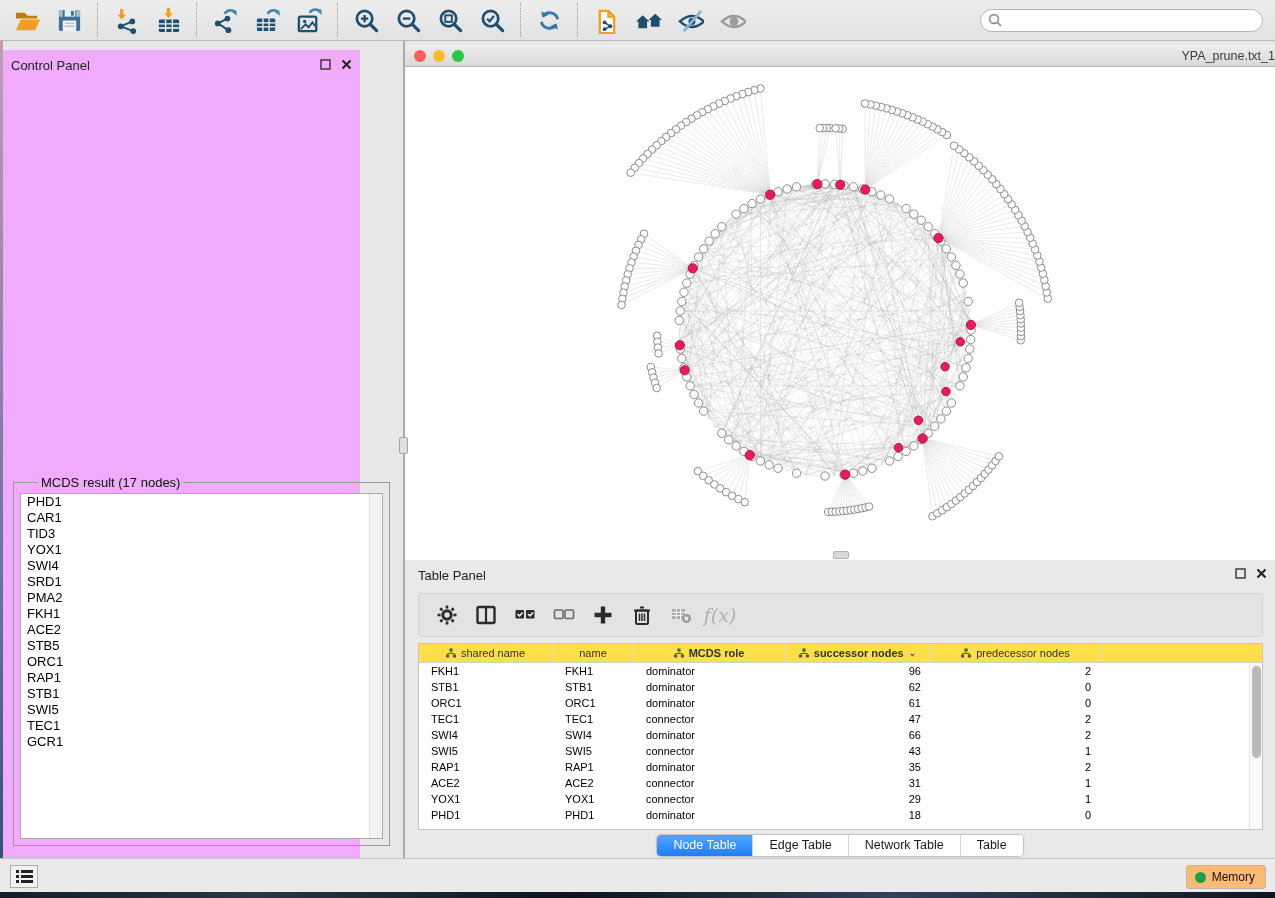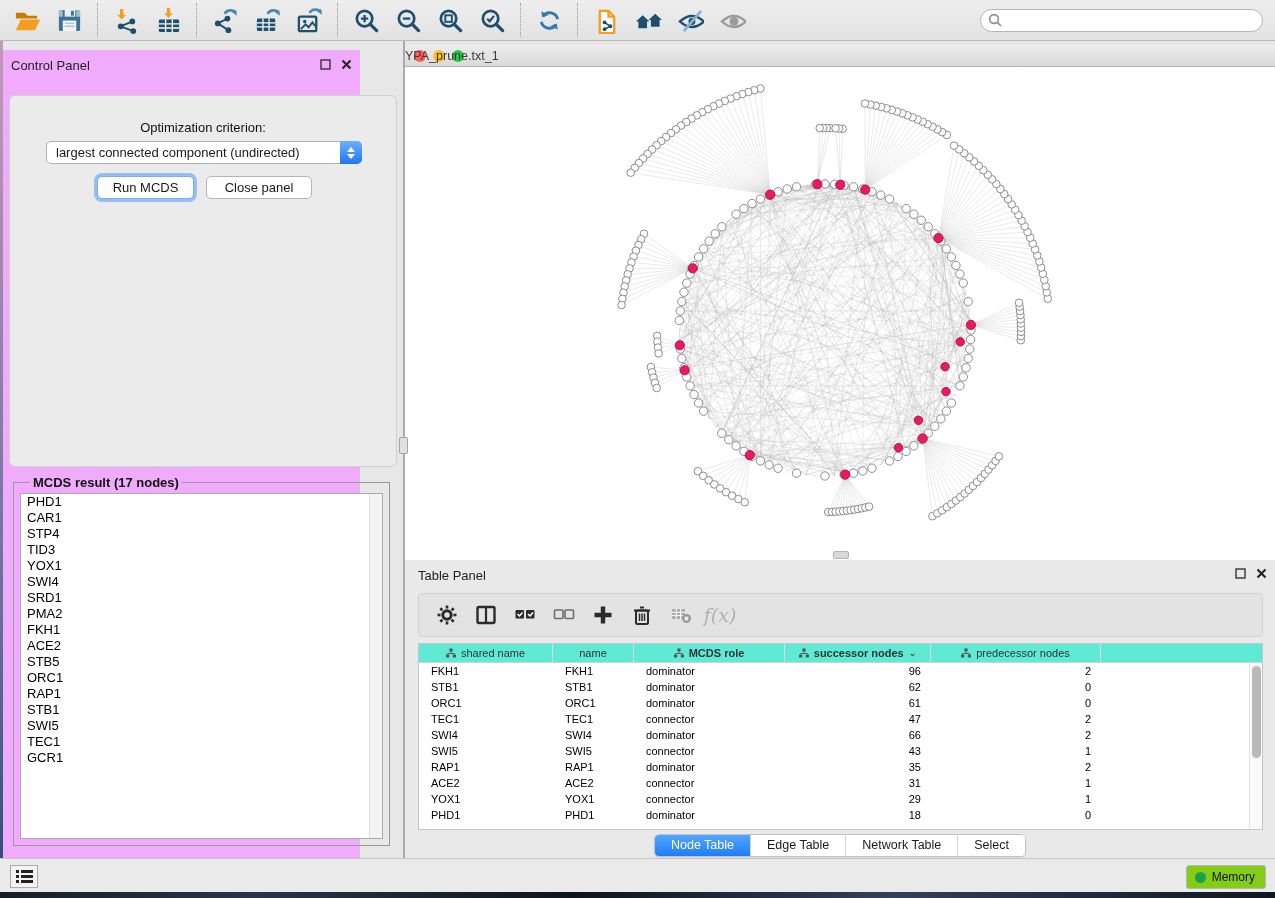--- a/index.html
+++ b/index.html
@@ -48,67 +48,67 @@
                 background:linear-gradient(#6cb0fb,#2077f3); display:flex; flex-direction:column; align-items:center; justify-content:center; gap:2px;}
   .dd-stepper i { width:0; height:0; border-left:4px solid transparent; border-right:4px solid transparent; }
   .dd-up { border-bottom:5px solid #fff; }
   .dd-down { border-top:5px solid #fff; }
   .btn { position:absolute; height:23px; background:#fff; border:1px solid #b5b5b5; border-radius:5px;
          font-size:13px; text-align:center; line-height:21px; cursor:default; }
   .btn-run { left:87px; top:80px; width:97px; box-shadow:0 0 0 3px rgba(106,166,248,.65); border-color:#7aaef5; }
   .btn-close { left:196px; top:80px; width:106px; }
 
   .mcds-box { left:10px; top:425px; width:377px; height:371px; border:1px solid #9a9a9a; background:transparent; }
-  .mcds-box legend { font-size:13px; color:#111; margin-left:16px; padding:0 3px;font-weight:bold; }
+  .mcds-box legend { font-size:13px; color:#111; margin-left:24px; padding:0 3px; }
   .mcds-list { position:absolute; left:6px; top:3px; right:6px; bottom:6px; background:#fff; border:1px solid #ababab; overflow:hidden;}
   .mcds-scroll { position:absolute; right:0; top:0; bottom:0; width:13px; background:#f3f3f3; border-left:1px solid #dedede;}
   .mcds-item { font-size:13px; line-height:16px; padding-left:6px; color:#000; }
 
   
   .right-area { left:405px; top:41px; width:870px; height:817px; background:#e7e7e7; }
   .net-titlebar { position:absolute; left:0; top:4px; width:870px; height:22px;
                   background:linear-gradient(#ededed,#d9d9d9); border-bottom:1px solid #b3b3b3; }
   .lights { position:absolute; left:9px; top:5px; display:flex; gap:7px; }
   .light { width:12px; height:12px; border-radius:50%; }
-  .net-title { position:absolute; width:100%; text-align:left; top:4px; font-size:12.5px; color:#3c3c3c; }
+  .net-title { position:absolute; width:100%; text-align:right; top:4px; font-size:12.5px; color:#3c3c3c; }
   .net-canvas { position:absolute; left:0; top:26px; width:870px; height:493px; background:#fff; }
   .net-canvas svg { position:absolute; left:0; top:0; }
 
   
   .table-panel { position:absolute; left:0; top:519px; width:870px; height:306px; background:#e9e9e9; }
   .tp-title { position:absolute; left:13px; top:8px; font-size:13px; color:#222; }
   .tp-toolbar { position:absolute; left:13px; top:33px; width:845px; height:44px; background:#e3e3e3;
                 border:1px solid #d2d2d2; border-radius:4px; display:flex; align-items:center; padding-left:13px; gap:9px;}
   .tp-tool { width:30px; height:30px; display:flex; align-items:center; justify-content:center; }
   .tp-tool svg { width:22px; height:22px; }
   .fx { font-family:"DejaVu Serif", serif; font-style:italic; font-size:19px; color:#b0b0b0; }
 
   .tp-table { position:absolute; left:13px; top:83px; width:845px; height:187px; background:#fff; border:1px solid #c6c6c6; overflow:hidden;}
-  .thead { display:flex; height:19px; background:#5eead4; border-bottom:1px solid #d2d2d2;align-items:flex-end; }
+  .thead { display:flex; height:19px; background:#fde047; border-bottom:1px solid #d2d2d2;align-items:flex-end; }
   .th { display:flex; align-items:center; justify-content:center; gap:5px; font-size:11px; color:#333;
         border-right:1px solid #dadada; height:100%; cursor:default;}
   .th svg { width:10px; height:10px; flex:none; }
   .sort-chev { font-size:9px; color:#555; }
   .trow { display:flex; height:16px; }
   .td { font-size:11px; line-height:16px; color:#000; overflow:hidden; white-space:nowrap; }
   .td.left { padding-left:12px; text-align:left; }
   .td.right { padding-right:10px; text-align:right; }
   .tscroll { position:absolute; right:0; top:19px; bottom:0; width:13px; background:#fafafa; border-left:1px solid #e3e3e3;}
   .tthumb { position:absolute; left:2px; top:3px; width:9px; height:92px; background:#b9b9b9; border-radius:5px; }
 
   .tp-tabs { position:absolute; left:0; top:274px; width:100%; display:flex; justify-content:center; }
   .tp-tabs .group { display:flex; border:1px solid #c3c3c3; border-radius:5px; overflow:hidden; background:#fff; box-shadow:0 1px 2px rgba(0,0,0,.08);}
   .ttab { padding:0 16px; font-size:12.5px; line-height:20px; height:21px; background:#fff; color:#1a1a1a; border-right:1px solid #d5d5d5; cursor:default;}
   .ttab:last-child { border-right:none; }
   .ttab.active { background:linear-gradient(#54a6ff,#1e7df7); color:#fff; }
 
   
   .statusbar { left:0; top:858px; width:1275px; height:34px; background:#eaeaea; border-top:1px solid #c5c5c5; }
   .menu-btn { position:absolute; left:10px; top:6px; width:28px; height:23px; background:#f3f3f3; border:1px solid #ababab; display:flex; align-items:center; justify-content:center;}
-  .memory-btn { position:absolute; right:9px; top:6px; height:24px; padding:0 10px 0 8px; background:#84cc16; border:1px solid #b7b7b7; border-radius:3px;
+  .memory-btn { position:absolute; right:9px; top:6px; height:24px; padding:0 10px 0 8px; background:#fdba74; border:1px solid #b7b7b7; border-radius:3px;
                 display:flex; align-items:center; gap:6px; font-size:12px; color:#111;}
   .mem-dot { width:11px; height:11px; border-radius:50%; }
 </style>
 </head>
 <body>
 
 <div class="abs toolbar">
   <div id="tb-icons" style="display:flex;align-items:center;">
       <span class="tool">
         <svg viewBox="0 0 28 28">
@@ -259,40 +259,27 @@
     <span class="win-btns">
       <svg viewBox="0 0 11 11">
           <rect x="1" y="1" width="9" height="9" fill="none" stroke="#333" stroke-width="1.4"></rect>
         </svg>
       <svg viewBox="0 0 11 11">
           <path d="M1.5 1.5l8 8M9.5 1.5l-8 8" stroke="#222" stroke-width="2.1"></path>
         </svg>
     </span>
   </div>
 
-  <div class="abs panel-card">
-    <div class="opt-label">Optimization criterion:</div>
-    <div class="dropdown">
-      <span>largest connected component (undirected)</span>
-      <span class="dd-stepper">
-          <i class="dd-up"></i>
-          <i class="dd-down"></i>
-        </span>
-    </div>
-    <div class="btn btn-run">Run MCDS</div>
-    <div class="btn btn-close">Close panel</div>
-  </div>
 
   <fieldset class="abs mcds-box">
     <legend>MCDS result (17 nodes)</legend>
     <div class="mcds-list">
       <div id="mcds-items">
           <div class="mcds-item">PHD1</div>
           <div class="mcds-item">CAR1</div>
-          <div class="mcds-item">STP4</div>
           <div class="mcds-item">TID3</div>
           <div class="mcds-item">YOX1</div>
           <div class="mcds-item">SWI4</div>
           <div class="mcds-item">SRD1</div>
           <div class="mcds-item">PMA2</div>
           <div class="mcds-item">FKH1</div>
           <div class="mcds-item">ACE2</div>
           <div class="mcds-item">STB5</div>
           <div class="mcds-item">ORC1</div>
           <div class="mcds-item">RAP1</div>
@@ -1378,21 +1365,21 @@
         </div>
       <div class="tscroll">
         <div class="tthumb"></div>
       </div>
     </div>
     <div class="tp-tabs">
         <div class="group" id="tp-tabs">
           <div class="ttab active">Node Table</div>
           <div class="ttab">Edge Table</div>
           <div class="ttab">Network Table</div>
-          <div class="ttab">Select</div>
+          <div class="ttab">Table</div>
         </div>
       </div>
   </div>
 </div>
 <div class="abs h-grip"></div>
 
 <div class="abs statusbar">
   <div class="menu-btn">
     <svg width="17" height="13" viewBox="0 0 17 13">
       <g fill="#222">

